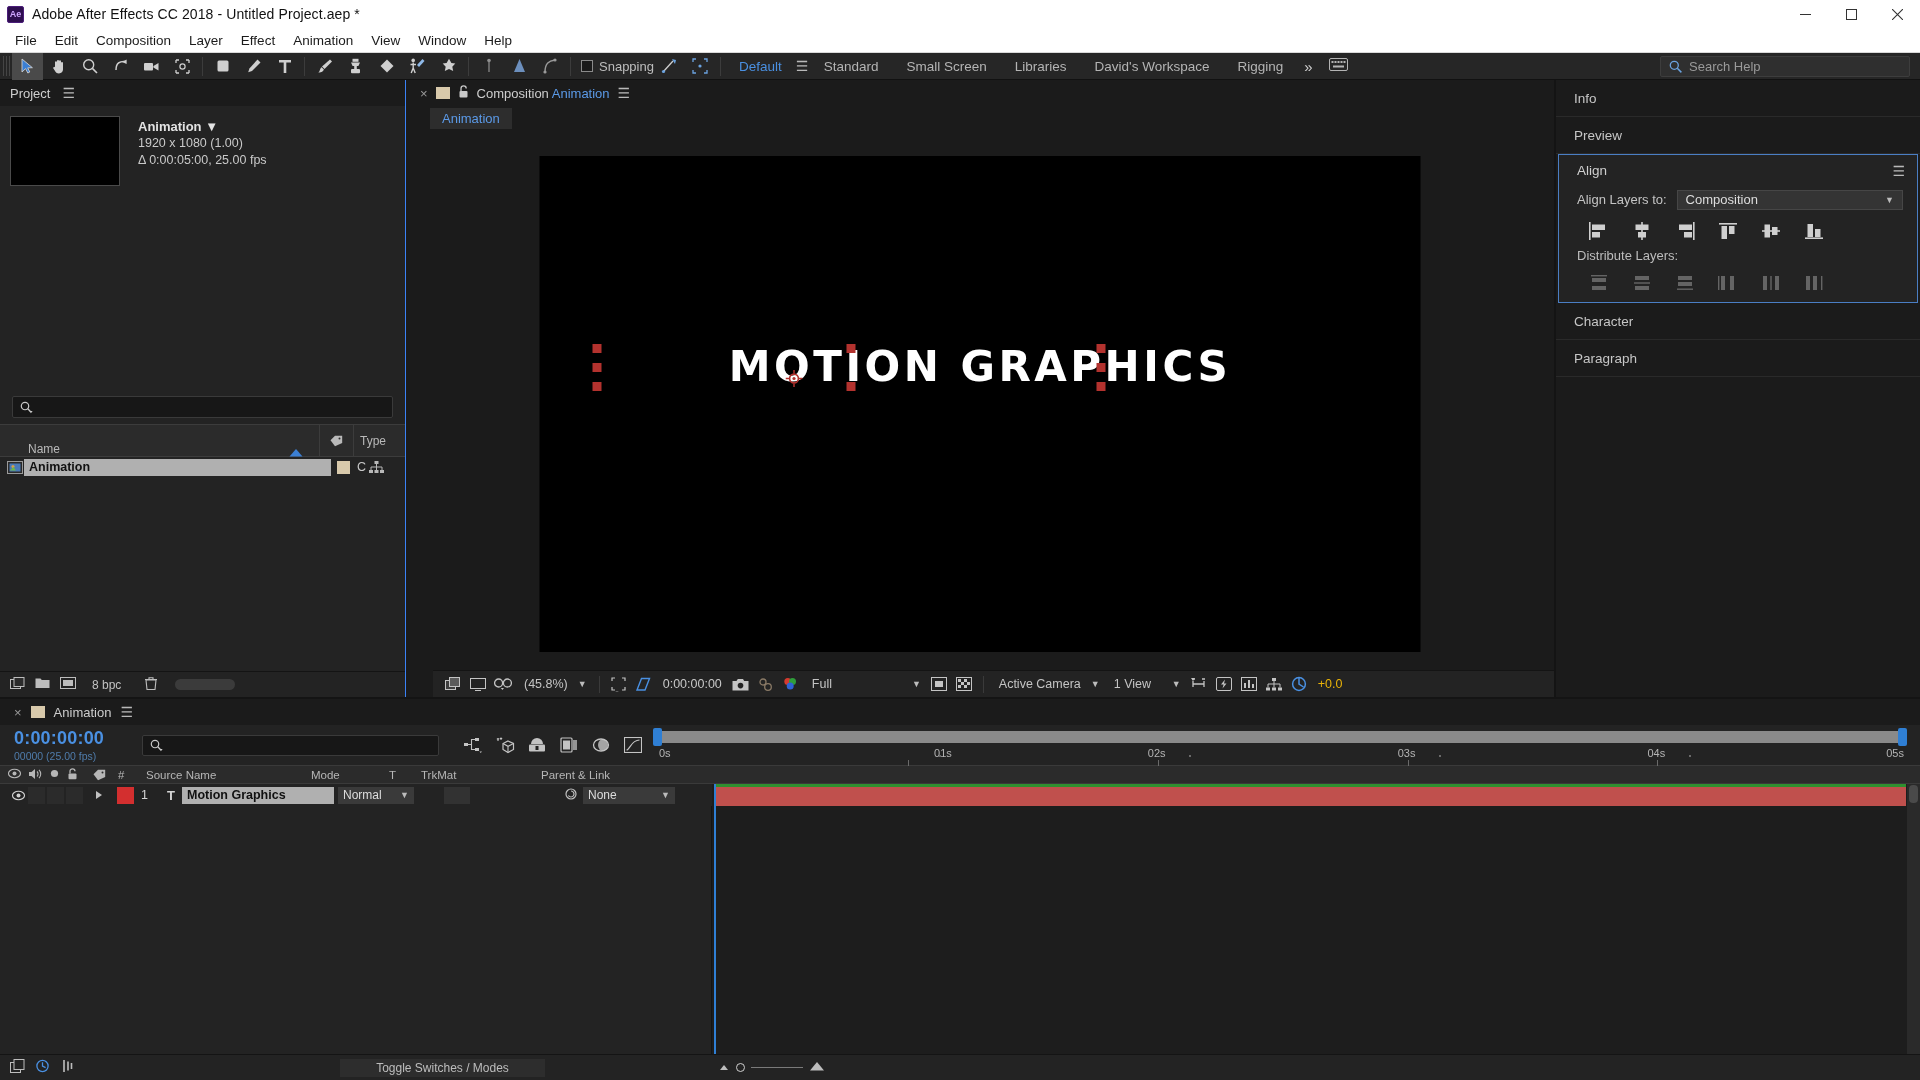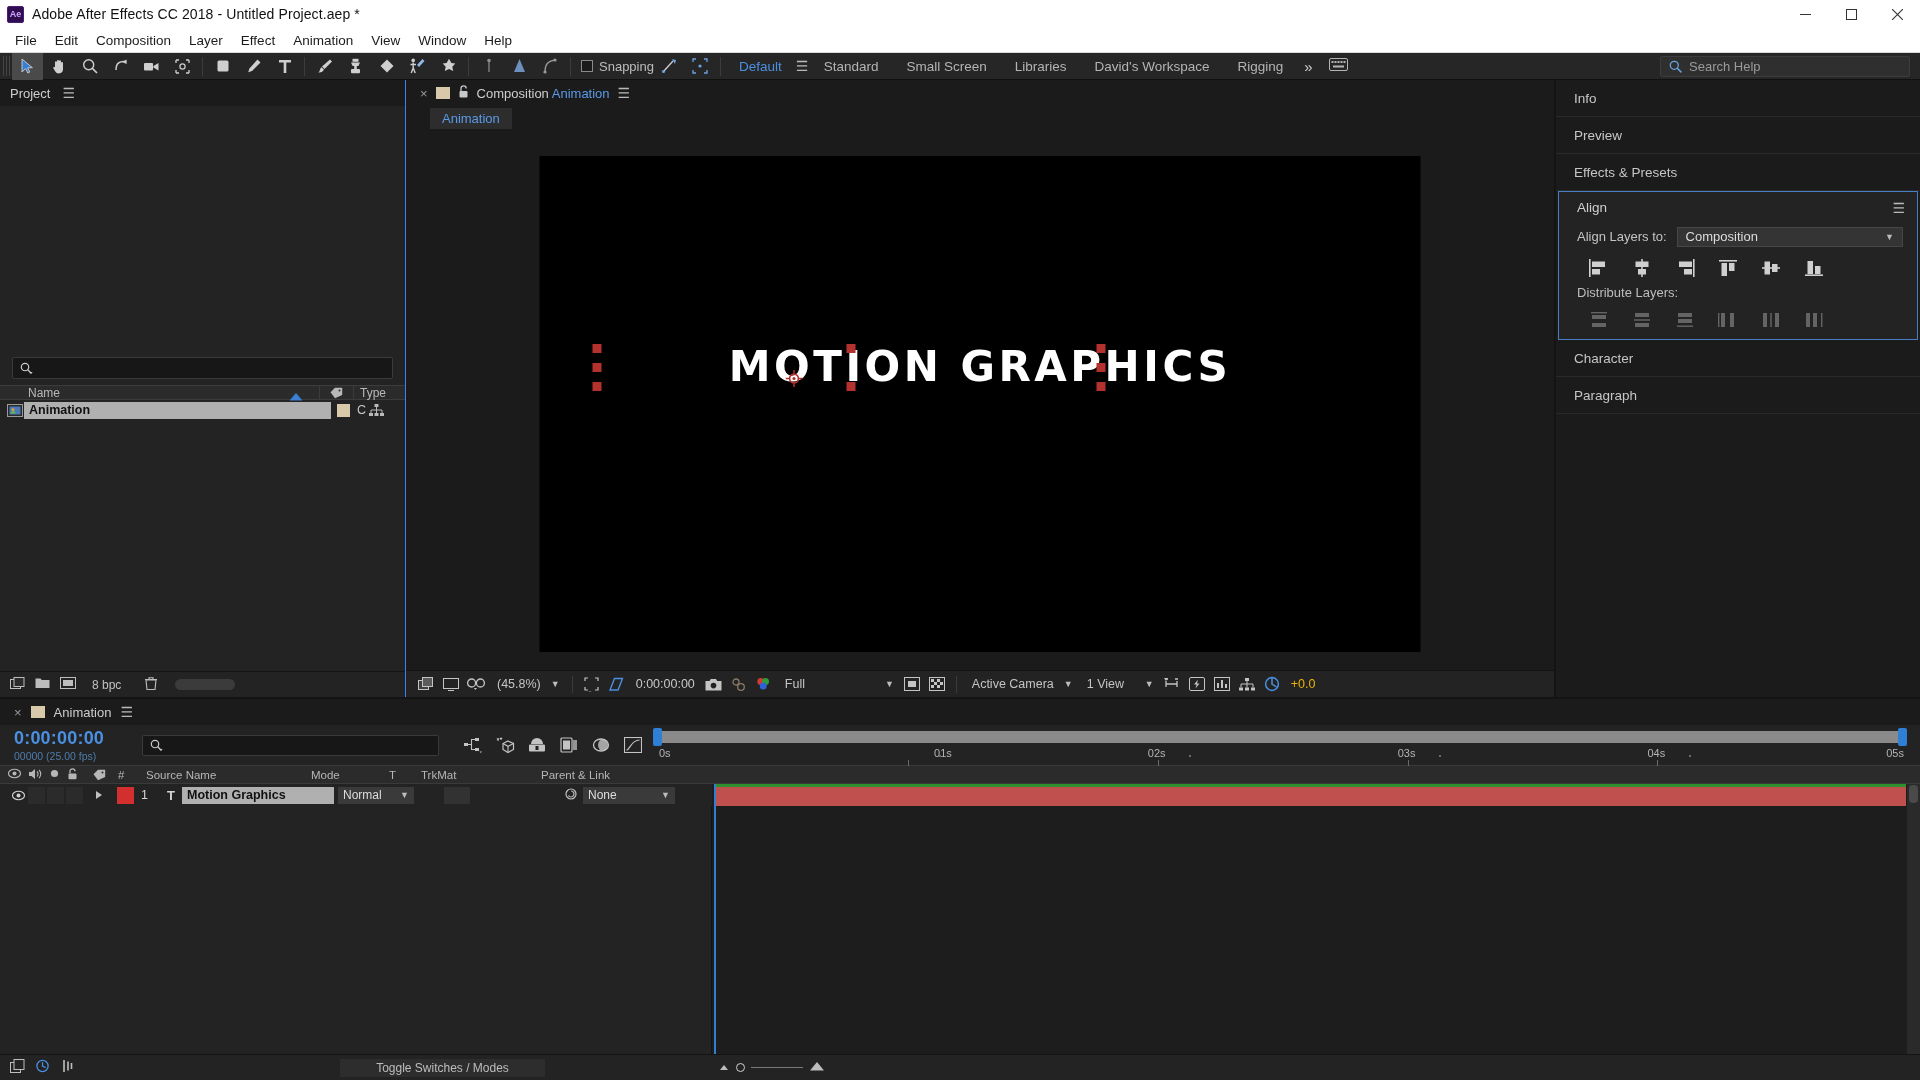--- a/index.html
+++ b/index.html
@@ -72,22 +72,22 @@
   .proj-head{ display:flex; padding:10px 10px 0 10px; gap:18px; height:96px; }
   .thumb{ width:110px; height:70px; background:#000; border:1px solid #4a4a4a; flex:0 0 110px; }
   .pinfo{ font-size:12.5px; line-height:17px; color:#c9c9c9; padding-top:2px;}
   .pinfo .nm{ font-weight:bold; color:#e3e3e3; font-size:13px; }
   .proj-spacer{ flex:1 1 auto; }
   .proj-search{
     height:22px; margin:0 12px 6px 12px; background:#171717; border:1px solid #3a3a3a;
     display:flex; align-items:center; padding:0 7px; border-radius:2px;
   }
   .col-head{
-    height:15px; background:#2b2b2b; border-top:1px solid #3c3c3c; border-bottom:1px solid #3c3c3c;
-    display:flex; align-items:flex-start; font-size:12px; color:#b9b9b9;
+    height:33px; background:#2b2b2b; border-top:1px solid #3c3c3c; border-bottom:1px solid #3c3c3c;
+    display:flex; align-items:flex-end; font-size:12px; color:#b9b9b9;
   }
   .col-head .c1{ flex:1 1 auto; padding-left:28px; position:relative;}
   .col-head .sortarrow{ position:absolute; right:16px; top:4px; }
   .col-head .c2{ width:34px; display:flex; align-items:center; justify-content:center; border-left:1px solid #3c3c3c; height:100%;}
   .col-head .c3{ width:52px; padding-left:6px; border-left:1px solid #3c3c3c; height:100%; display:flex;align-items:center;}
   .proj-row{ height:20px; display:flex; align-items:center; font-size:12.5px; }
   .proj-row .icon{ width:24px; display:flex; align-items:center; justify-content:center; padding-left:5px;}
   .proj-row .nmbox{ flex:1 1 auto; background:#b0b0b0; color:#111; height:17px; display:flex; align-items:center;
     padding-left:5px; font-weight:bold; font-size:12.5px; margin-right:2px;}
   .proj-row .sw{ width:20px; display:flex; justify-content:center;}
@@ -119,21 +119,21 @@
     color:#fff; font-weight:bold; font-size:42px; letter-spacing:3.5px;
     font-family:"DejaVu Sans", sans-serif;
   }
   .selbox{ position:absolute; left:57px; top:192px; width:505px; height:39px; }
   .handle{ position:absolute; width:9px;height:9px; background:#b3322e; }
   .anchor{
     position:absolute; left:246px; top:214px; width:17px;height:17px;
   }
   .comp-bottom{
     height:27px; flex:0 0 27px; background:#232323; border-top:1px solid #141414;
-    display:flex; align-items:center; gap:3px; padding-left:9px; font-size:12.5px; color:#c4c4c4;
+    display:flex; align-items:center; gap:3px; padding-left:9px; font-size:12.5px; color:#c4c4c4;margin-left:27px;
   }
   .cb-ico{ width:22px;height:22px;display:flex;align-items:center;justify-content:center;}
   .cb-val{ padding:0 5px; color:#c8c8c8;}
   .cb-sel{ display:flex; align-items:center; gap:10px; padding:0 4px 0 7px; }
   .chev{ font-size:9px; color:#bcbcbc; }
   .csep{ width:1px;height:17px;background:#3a3a3a;margin:0 5px;}
 
   
   .right{ width:366px; flex:0 0 366px; background:#1b1b1b; padding-top:0; border-left:2px solid #141414;}
   .rpanel{ height:37px; display:flex; align-items:center; padding-left:18px; font-size:13.5px;
@@ -408,20 +408,31 @@
       <span>Search Help</span>
     </div>
   </div>
 
   <div class="main">
 
     <div class="proj">
       <div class="panel-tabs">
         <span class="panel-tab">Project</span>
         <span class="ham-ico">☰</span>
+      </div>
+      <div class="proj-head">
+        <div class="thumb"></div>
+        <div class="pinfo">
+          <div class="nm">
+            <span>Animation</span>
+            <span> ▼</span>
+          </div>
+          <div>1920 x 1080 (1.00)</div>
+          <div>Δ 0:00:05:00, 25.00 fps</div>
+        </div>
       </div>
       <div class="proj-spacer"></div>
       <div class="proj-search">
         <svg width="13" height="13" viewBox="0 0 14 14">
             <circle cx="5.4" cy="5.4" r="4" fill="none" stroke="#c9c9c9" stroke-width="1.3"></circle>
             <path d="M8.3 8.3 L11 11" stroke="#c9c9c9" stroke-width="1.4"></path>
             <path d="M10 10.8 L13.6 10.8 L11.8 13.2 Z" fill="#c9c9c9"></path>
           </svg>
         <span></span>
       </div>
@@ -681,21 +692,20 @@
               <path d="M8 1.6 L8 8 L12.5 11" stroke="#4a90e2" stroke-width="1.5" fill="none"></path>
             </svg>
         </span>
         <span class="cb-val" style="color:#eab308;">+0.0</span>
       </div>
     </div>
 
     <div class="right">
       <div class="rpanel">Info</div>
       <div class="rpanel">Preview</div>
-      <div class="rpanel">Effects &amp; Presets</div>
 
       <div class="align-box">
         <div class="align-hdr">
           <span>Align</span>
           <span class="ham-ico">☰</span>
         </div>
         <div class="align-row">
           <span class="lbl">Align Layers to:</span>
           <span class="dd">
             <span>Composition</span>

